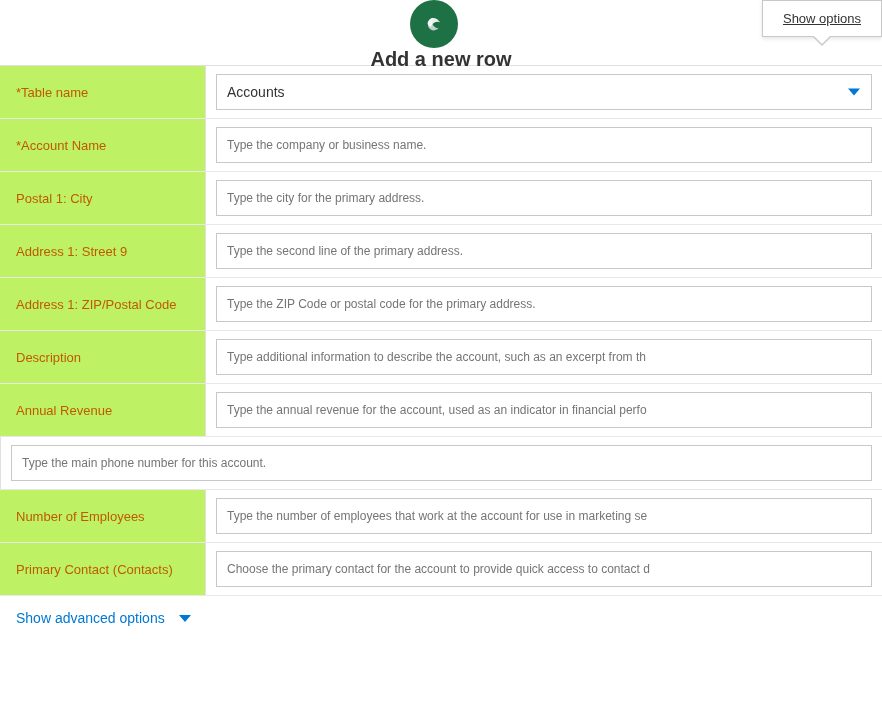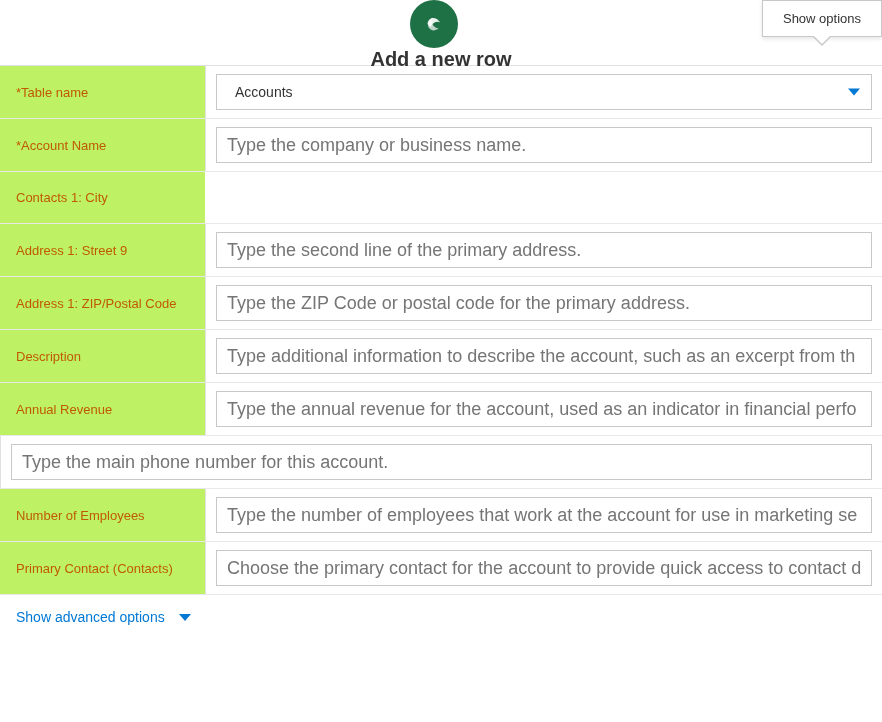--- a/index.html
+++ b/index.html
@@ -51,20 +51,21 @@
       top: 0;
       background: #fff;
       border: 1px solid #c8c8c8;
       padding: 10px 0;
       font-size: 13px;
       color: #333;
       cursor: pointer;
       min-width: 120px;
       text-align: center;
       box-shadow: 0 2px 4px rgba(0,0,0,0.1);
+      text-decoration: underline;
     }
 
     .show-options-callout::after {
       content: '';
       position: absolute;
       bottom: -10px;
       left: 50%;
       transform: translateX(-50%);
       border-left: 10px solid transparent;
       border-right: 10px solid transparent;
@@ -115,39 +116,39 @@
       padding: 8px 10px;
       display: flex;
       align-items: center;
       border-left: 1px solid #e0e0e0;
     }
 
     .form-input {
       width: 100%;
       border: 1px solid #c8c8c8;
       padding: 6px 10px;
-      font-size: 18px;
+      font-size: 12px;
       color: #666;
       outline: none;
       height: 36px;
       background: #fff;
     }
 
     .form-select-container {
       flex: 1;
       padding: 8px 10px;
       display: flex;
       align-items: center;
       border-left: 1px solid #e0e0e0;
     }
 
     .form-select {
       width: 100%;
       border: 1px solid #c8c8c8;
-      padding: 6px 18px;
+      padding: 6px 10px;
       font-size: 14px;
       color: #333;
       outline: none;
       height: 36px;
       background: #fff;
       appearance: none;
       cursor: pointer;
     }
 
     .select-wrapper {
@@ -229,21 +230,24 @@
   </div>
 
   <div id="fields-container">
       <div class="form-row">
         <div class="form-label required">Account Name</div>
         <div class="form-input-container">
           <input type="text" class="form-input" placeholder="Type the company or business name." style="">
         </div>
       </div>
       <div class="form-row">
-        <div class="form-label">Contacts 1: City</div>
+        <div class="form-label">Postal 1: City</div>
+        <div class="form-input-container">
+          <input type="text" class="form-input" placeholder="Type the city for the primary address." style="">
+        </div>
       </div>
       <div class="form-row">
         <div class="form-label">Address 1: Street 9</div>
         <div class="form-input-container">
           <input type="text" class="form-input" placeholder="Type the second line of the primary address." style="">
         </div>
       </div>
       <div class="form-row">
         <div class="form-label">Address 1: ZIP/Postal Code</div>
         <div class="form-input-container">

